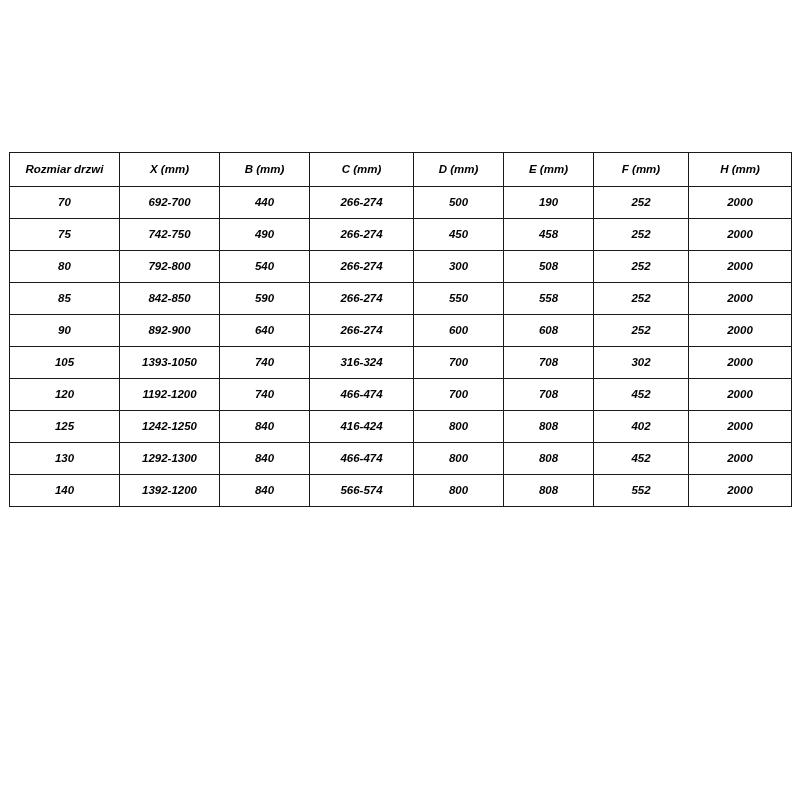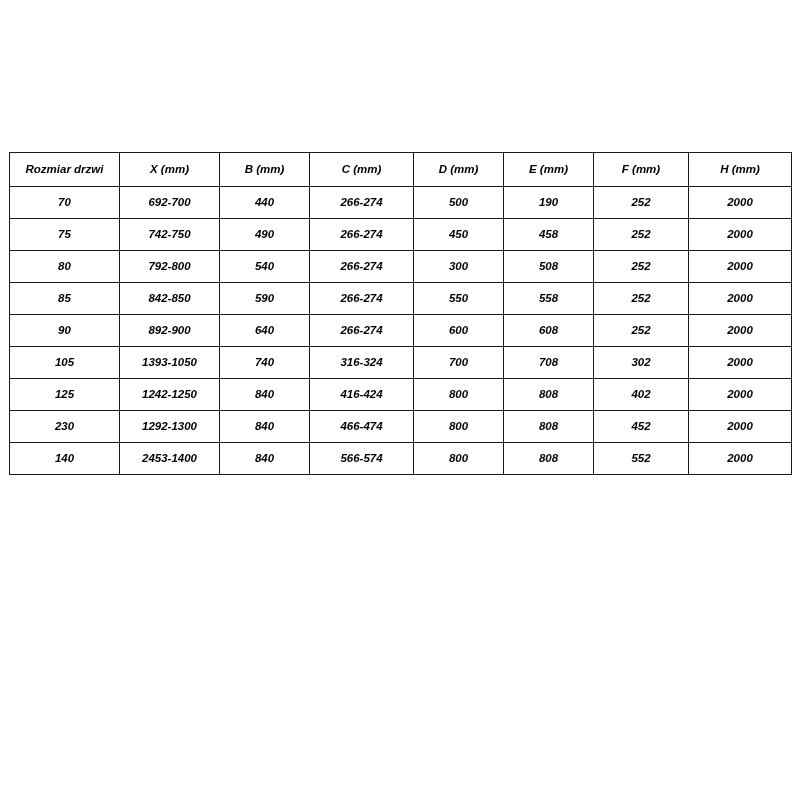--- a/index.html
+++ b/index.html
@@ -143,42 +143,52 @@
           <td>105</td>
           <td>1393-1050</td>
           <td>740</td>
           <td>316-324</td>
           <td>700</td>
           <td>708</td>
           <td>302</td>
           <td>2000</td>
         </tr>
         <tr>
+          <td>120</td>
+          <td>1192-1200</td>
+          <td>740</td>
+          <td>466-474</td>
+          <td>700</td>
+          <td>708</td>
+          <td>452</td>
+          <td>2000</td>
+        </tr>
+        <tr>
           <td>125</td>
           <td>1242-1250</td>
           <td>840</td>
           <td>416-424</td>
           <td>800</td>
           <td>808</td>
           <td>402</td>
           <td>2000</td>
         </tr>
         <tr>
-          <td>230</td>
+          <td>130</td>
           <td>1292-1300</td>
           <td>840</td>
           <td>466-474</td>
           <td>800</td>
           <td>808</td>
           <td>452</td>
           <td>2000</td>
         </tr>
         <tr>
           <td>140</td>
-          <td>2453-1400</td>
+          <td>1392-1200</td>
           <td>840</td>
           <td>566-574</td>
           <td>800</td>
           <td>808</td>
           <td>552</td>
           <td>2000</td>
         </tr>
       </tbody>
     </table>
   </div>

